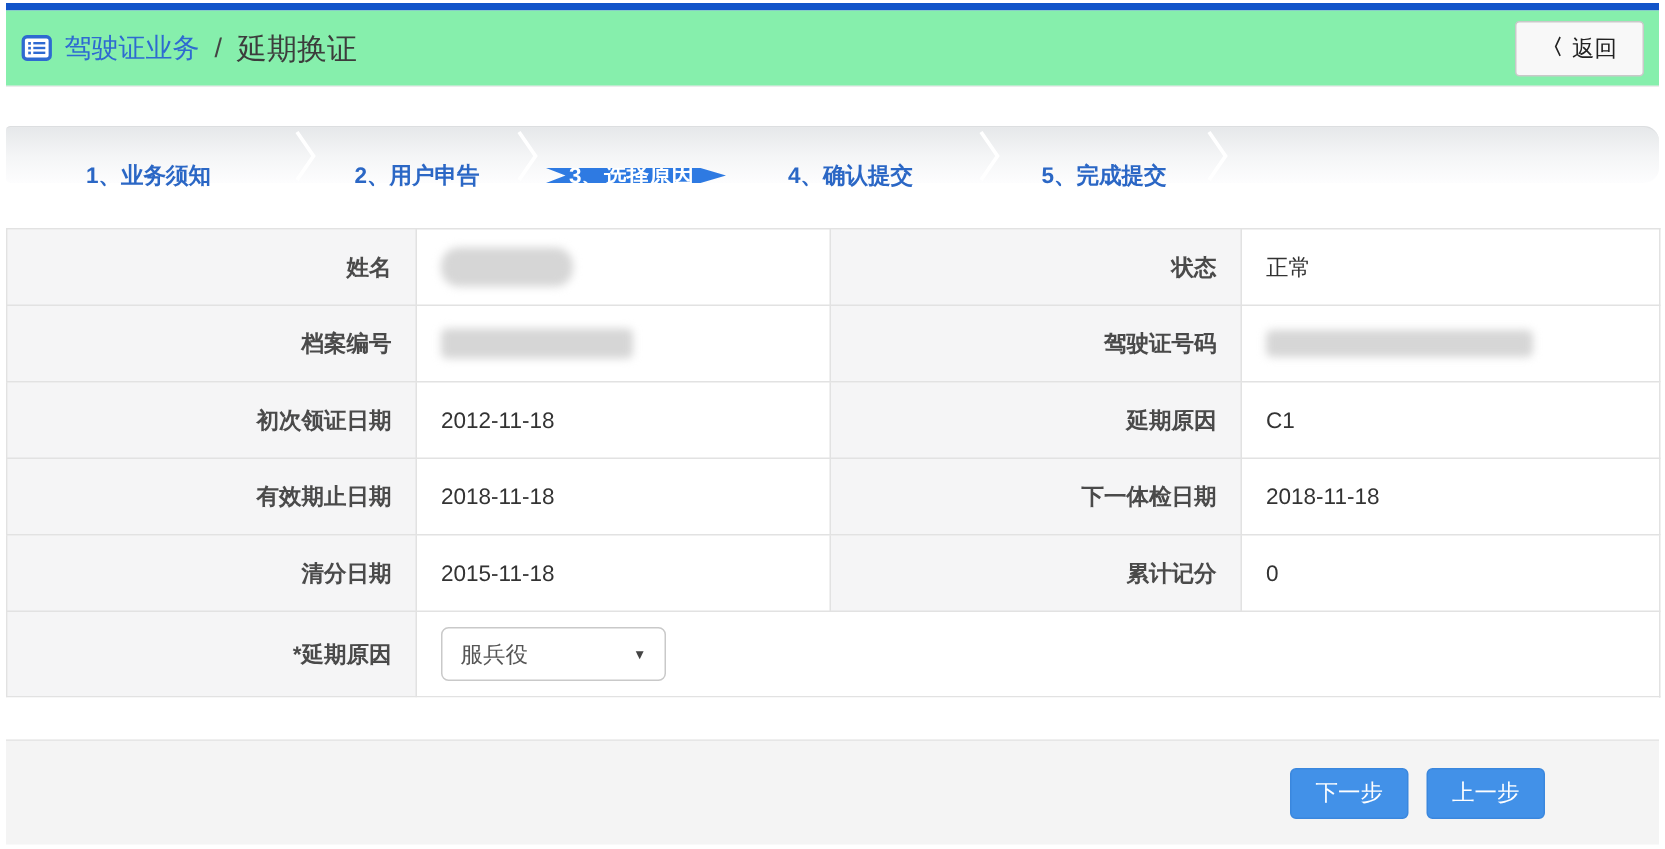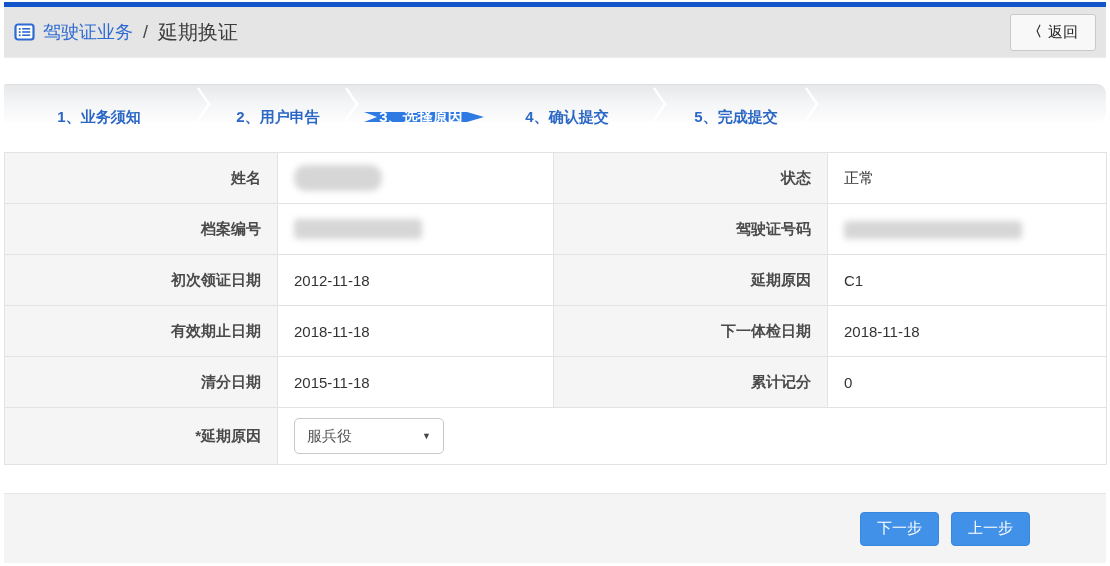--- a/index.html
+++ b/index.html
@@ -8,21 +8,21 @@
     font-family: "Liberation Sans", "DejaVu Sans", sans-serif;
     width: 1110px; height: 566px; overflow: hidden;
   }
   .page { margin: 0 4px; width: 1102px; }
 
   
   .topbar { height: 5px; background: #1254c9; margin-top: 2px; }
 
   
   .hdr {
-    height: 51px; background: #e5e5e5; border-bottom: 1px solid #ececec;
+    height: 51px; background: #86efac; border-bottom: 1px solid #ececec;
     display: flex; align-items: center; justify-content: space-between;
     padding: 0 10px;
   }
   .hdr-left { display: flex; align-items: center; gap: 8px; }
   .hdr-icon { display: inline-flex; align-items: center; }
   .t1 { color: #2e6ad1; font-size: 18px; }
   .tsep { color: #444; font-size: 18px; margin: 0 2px; }
   .t2 { color: #3c3c3c; font-size: 20px; }
   .back {
     height: 37px; padding: 0 17px; background: #f8f8f8;

